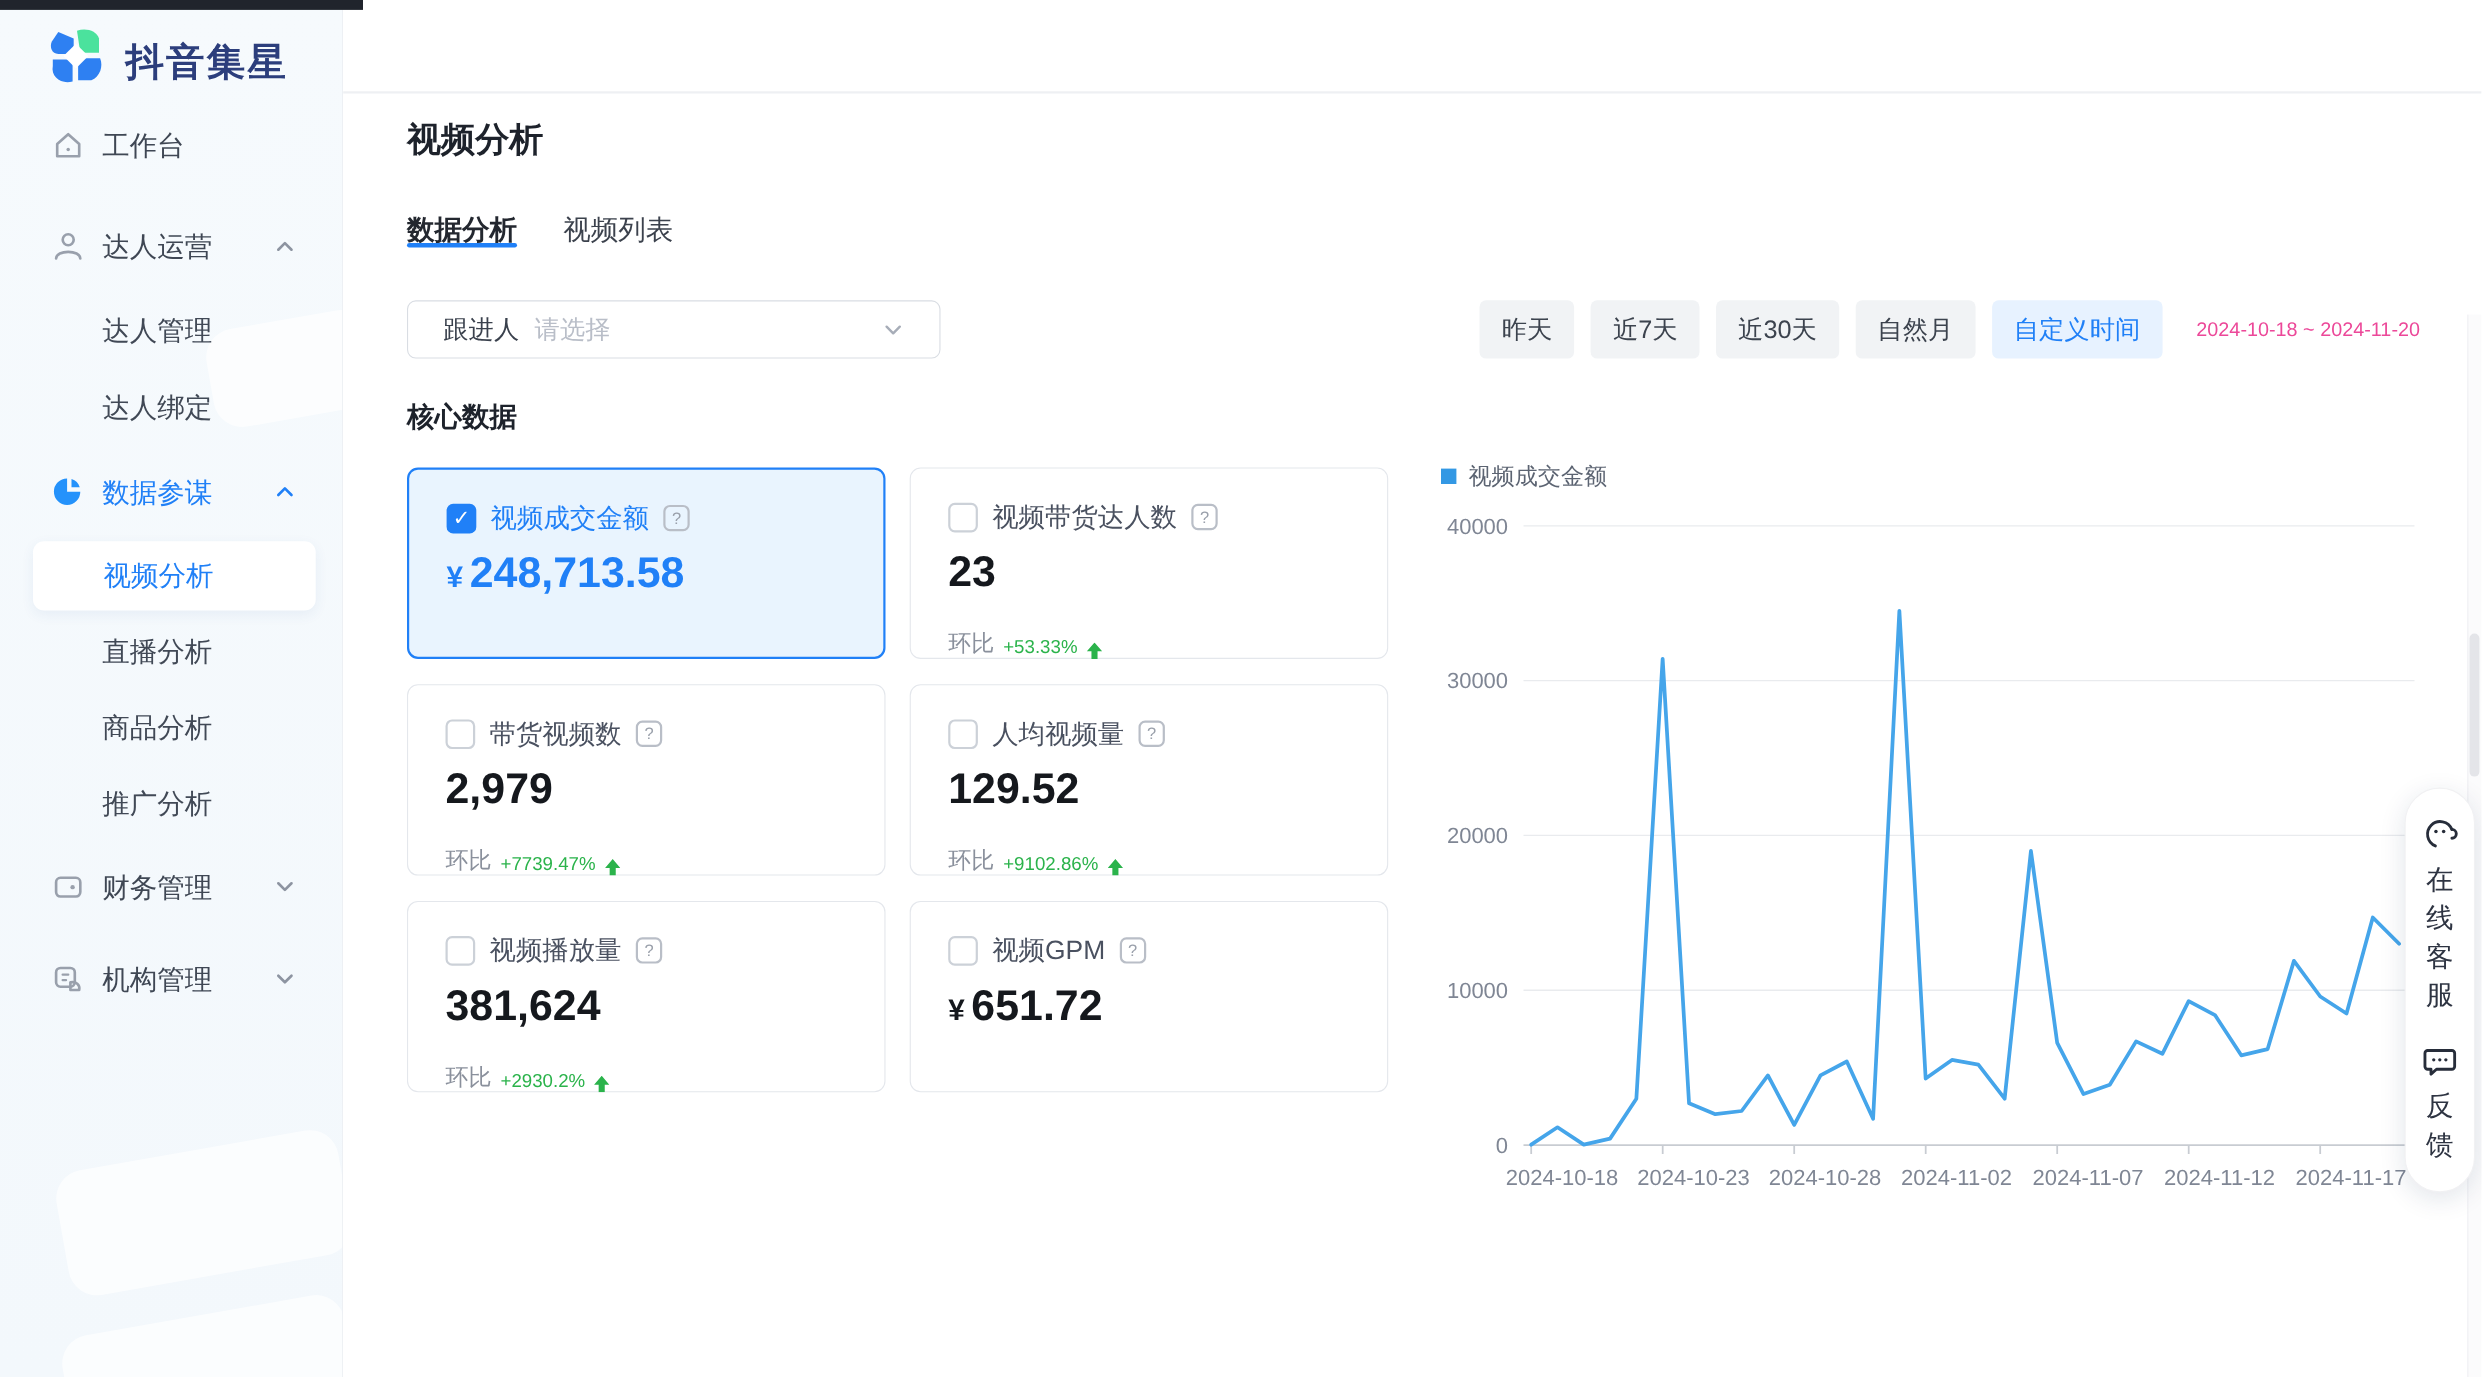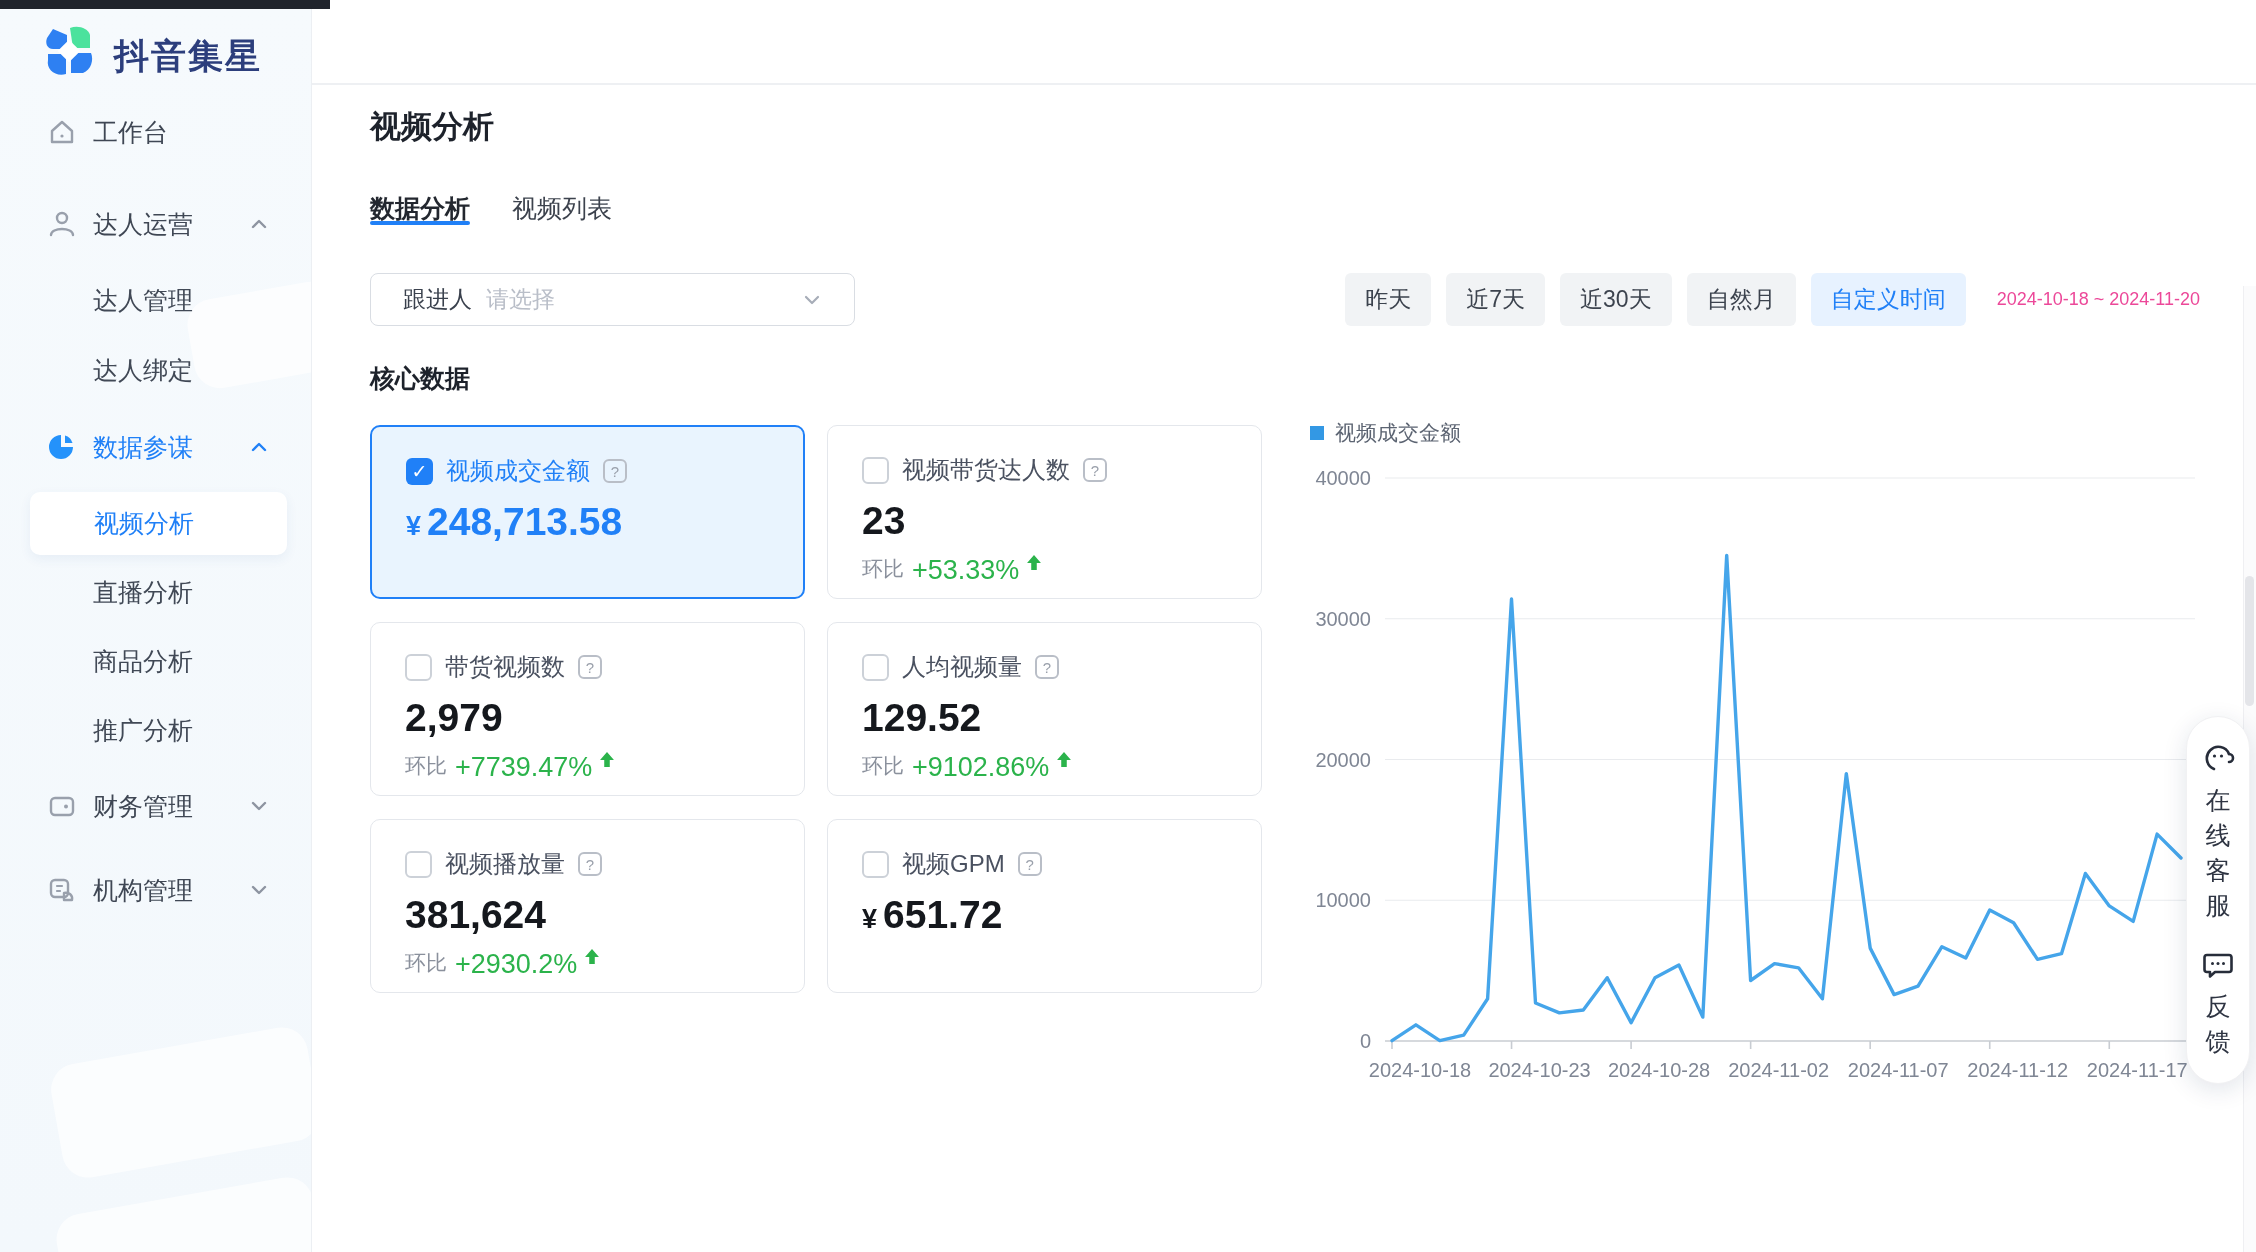--- a/index.html
+++ b/index.html
@@ -68,23 +68,23 @@
   .checkbox.checked { border:none; background:#2080f7; color:#fff; display:flex; align-items:center;
                       justify-content:center; font-size:19px; font-weight:bold; }
   .card-label { font-size:24px; color:#4a5160; }
   .card.selected .card-label { color:#2080f7; }
   .help-icon { width:24px; height:24px; border:2px solid #b9bec7; border-radius:6px; color:#9aa0ab;
                font-size:15px; display:flex; align-items:center; justify-content:center; }
   .card-value { margin-top:13px; font-size:39px; font-weight:bold; color:#15181d; display:flex;
                 align-items:baseline; gap:6px; }
   .card.selected .card-value { color:#2080f7; }
   .value-prefix { font-size:27px; font-weight:bold; }
-  .card-ratio { margin-top:12px; display:flex; align-items:flex-start; gap:8px; }
+  .card-ratio { margin-top:28px; display:flex; align-items:flex-end; gap:8px; }
   .ratio-label { font-size:21px; color:#8a909c; }
-  .ratio-value { font-size:27px; color:#2bb34b; }
+  .ratio-value { font-size:17px; color:#2bb34b; }
 
   
   .chart-legend { position:absolute; left:998px; top:419px; display:flex; align-items:center; gap:11px; }
   .legend-swatch { width:14px; height:14px; background:#3398e4; }
   .legend-label { font-size:21px; color:#5c6472; }
   #chart-svg { position:absolute; left:988px; top:448px; }
 
   
   .float-widget { position:absolute; left:2186px; top:716px; width:64px; background:#fff;
                   border:1px solid #f1f1f3; border-radius:32px;

